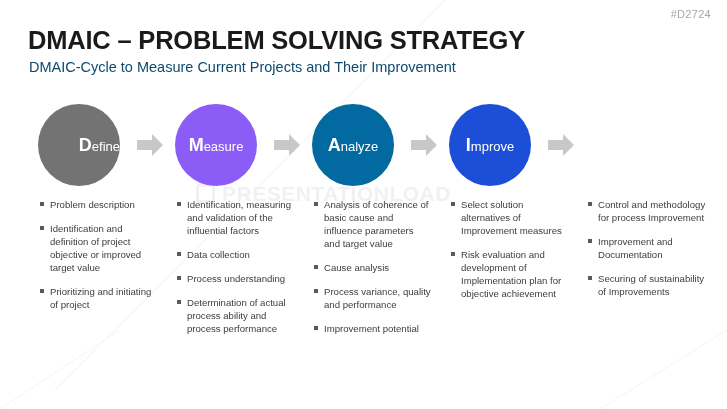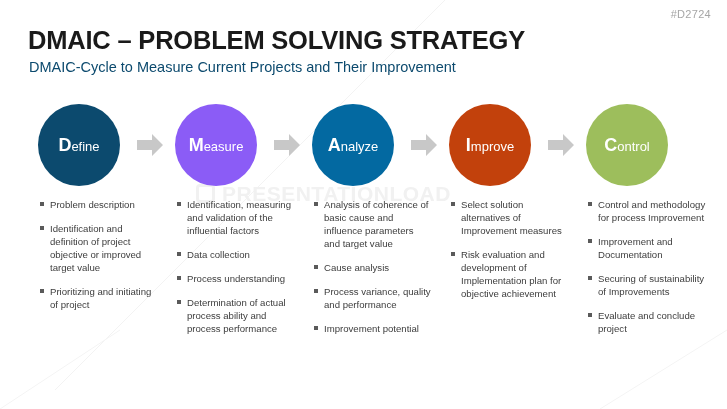--- a/index.html
+++ b/index.html
@@ -182,34 +182,31 @@
         </svg></div>
       <div class="arrow" style="left: 274px;"><svg width="26" height="22" viewBox="0 0 26 22">
           <path d="M0 6 H15 V0 L26 11 L15 22 V16 H0 Z" fill="#C8C8C8"></path>
         </svg></div>
       <div class="arrow" style="left: 411px;"><svg width="26" height="22" viewBox="0 0 26 22">
           <path d="M0 6 H15 V0 L26 11 L15 22 V16 H0 Z" fill="#C8C8C8"></path>
         </svg></div>
       <div class="arrow" style="left: 548px;"><svg width="26" height="22" viewBox="0 0 26 22">
           <path d="M0 6 H15 V0 L26 11 L15 22 V16 H0 Z" fill="#C8C8C8"></path>
         </svg></div>
-      <div class="circle" style="left: 38px; background: #0c4a6e;">
+      <div class="circle" style="left: 38px; background: #737373; justify-content: flex-end;">
         <span class="circle-label"><span class="cap">D</span><span>efine</span></span>
       </div>
       <div class="circle" style="left: 175px; background: #8b5cf6;">
         <span class="circle-label"><span class="cap">M</span><span>easure</span></span>
       </div>
       <div class="circle" style="left: 312px; background: #0369a1;">
         <span class="circle-label"><span class="cap">A</span><span>nalyze</span></span>
       </div>
-      <div class="circle" style="left: 449px; background: #c2410c;">
+      <div class="circle" style="left: 449px; background: #1d4ed8;">
         <span class="circle-label"><span class="cap">I</span><span>mprove</span></span>
-      </div>
-      <div class="circle" style="left: 586px; background: rgb(157, 190, 92);">
-        <span class="circle-label"><span class="cap">C</span><span>ontrol</span></span>
       </div>
     </div>
 
   <div class="columns" id="columns">
       <div class="col" style="left: 40px;">
         <div class="bullet">
           <span class="dot"></span>
           <span class="btext">Problem description</span>
         </div>
         <div class="bullet">
@@ -273,20 +270,16 @@
           <span class="btext">Control and methodology  for process Improvement</span>
         </div>
         <div class="bullet">
           <span class="dot"></span>
           <span class="btext">Improvement and Documentation</span>
         </div>
         <div class="bullet">
           <span class="dot"></span>
           <span class="btext">Securing of sustainability of Improvements</span>
         </div>
-        <div class="bullet">
-          <span class="dot"></span>
-          <span class="btext">Evaluate and conclude project</span>
-        </div>
       </div>
     </div>
 
 </div>
 
 </body></html>

